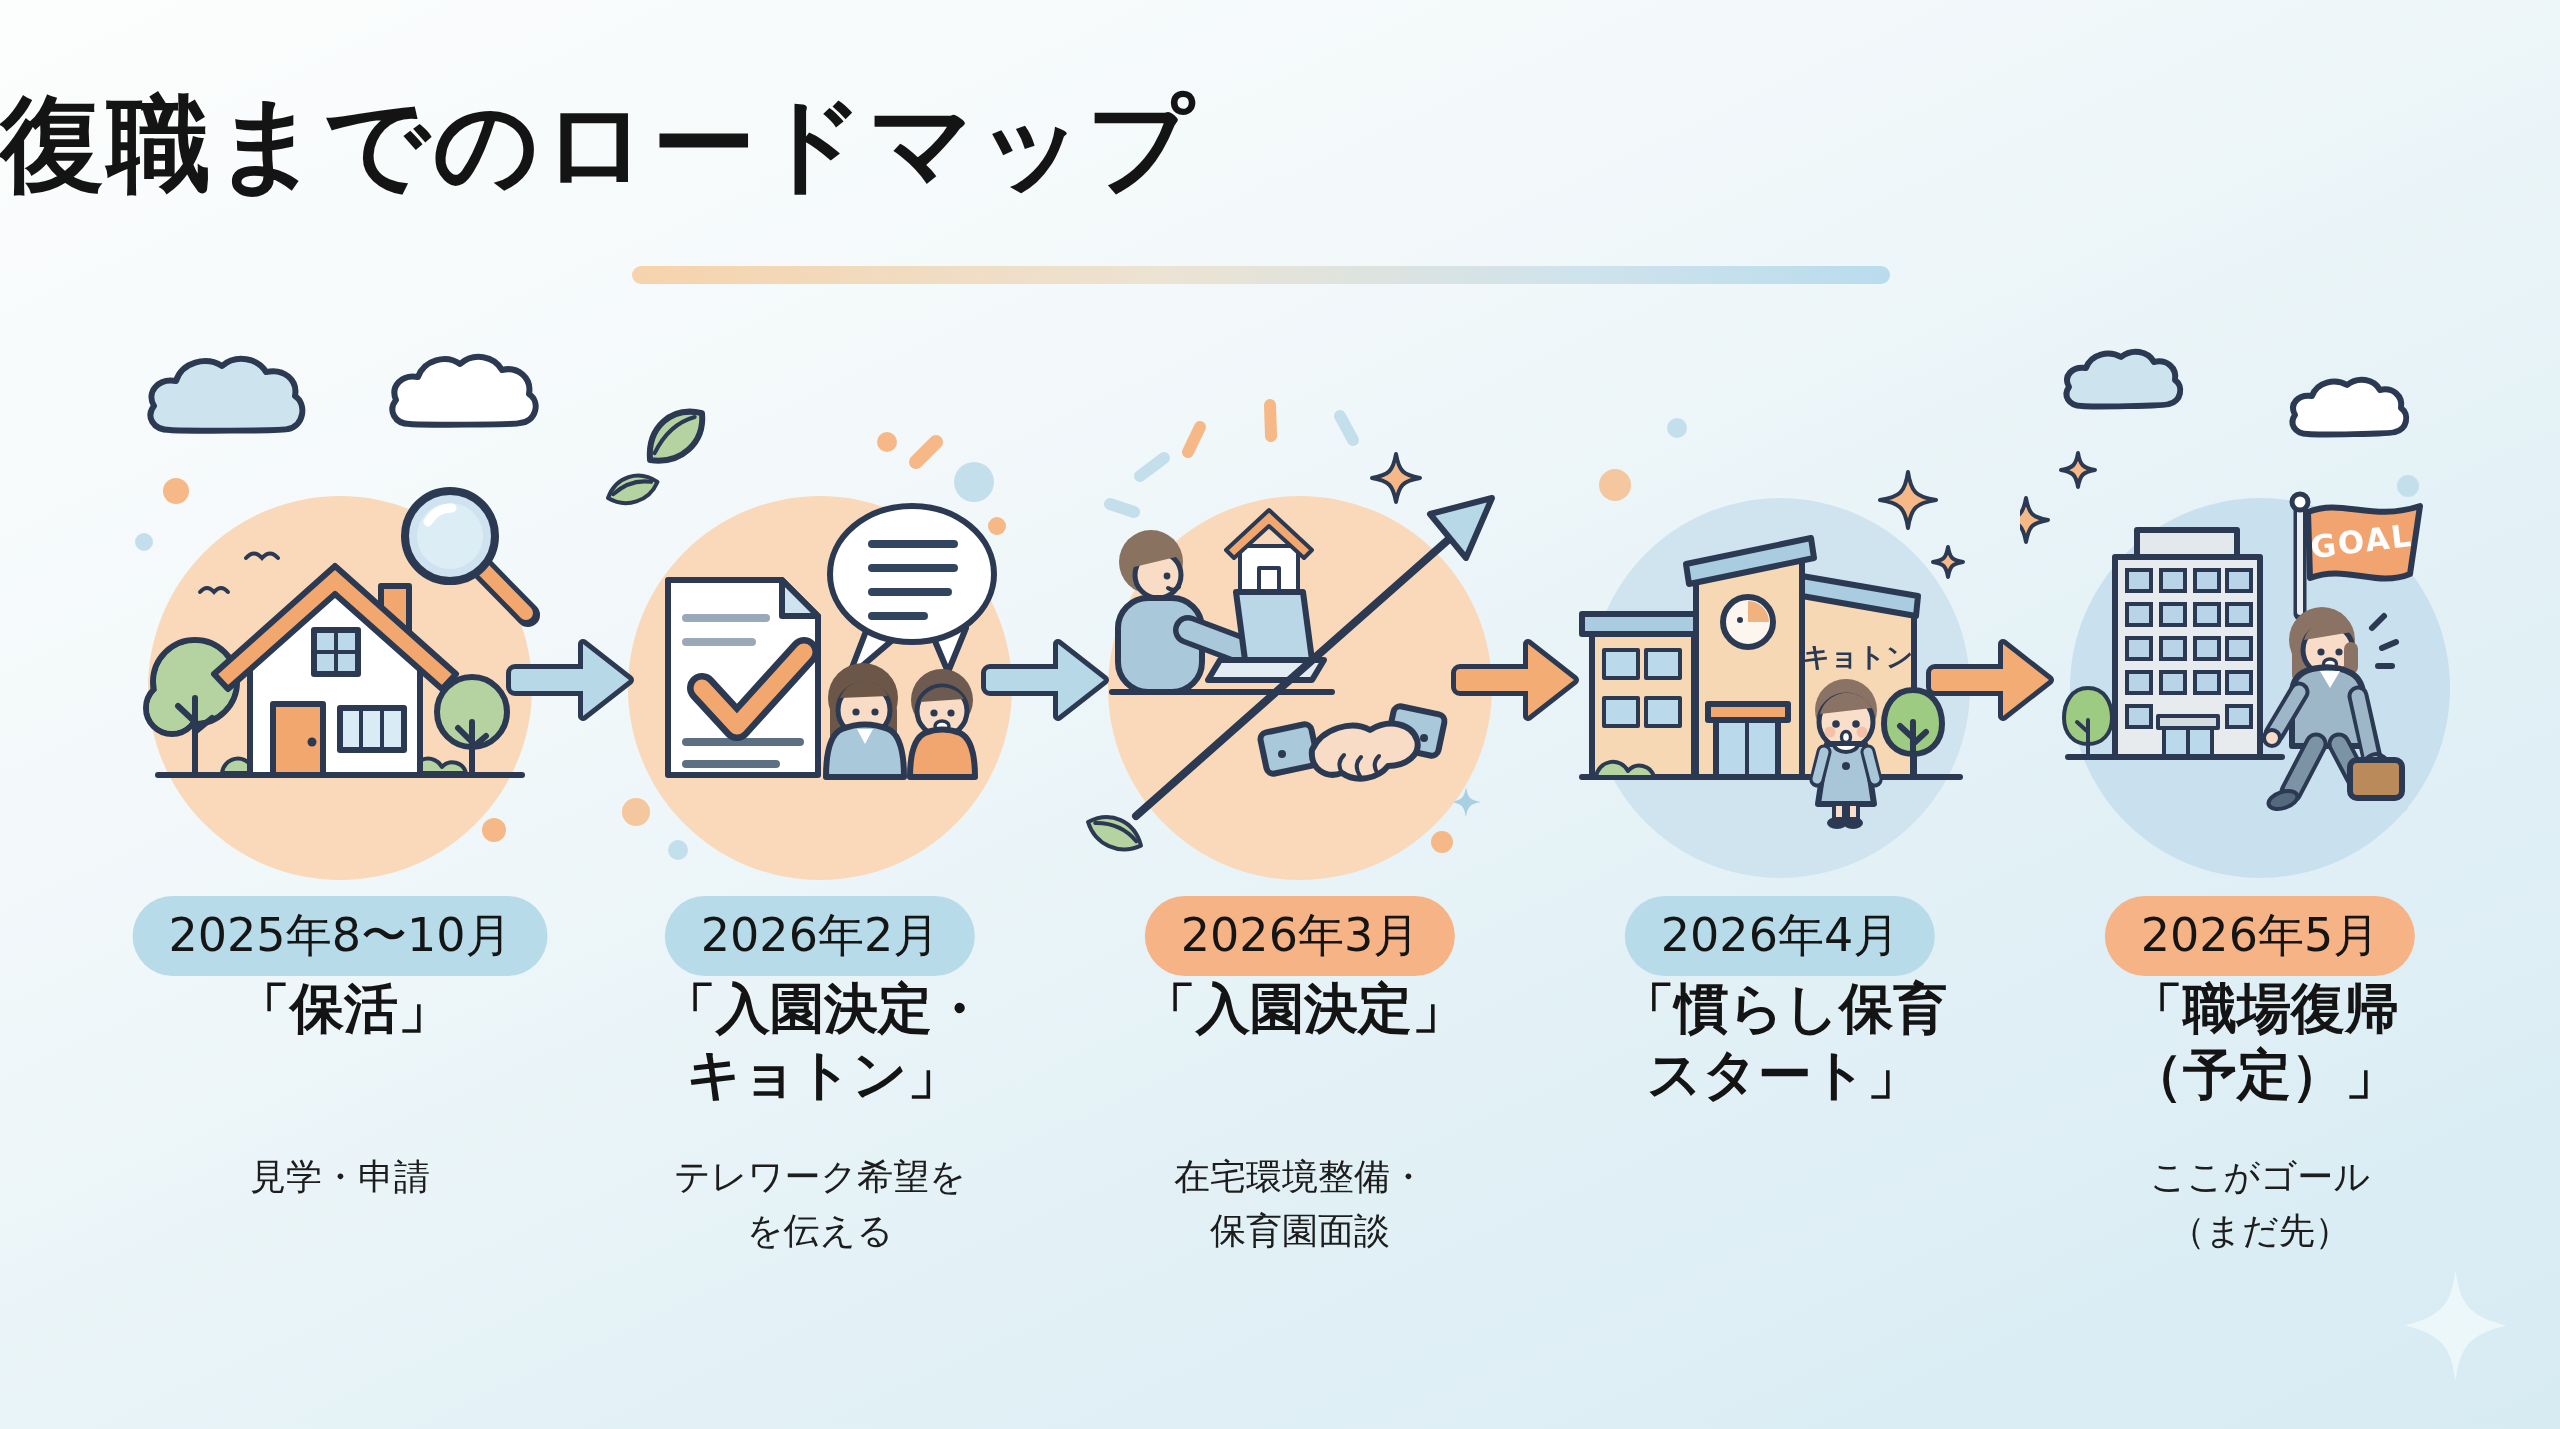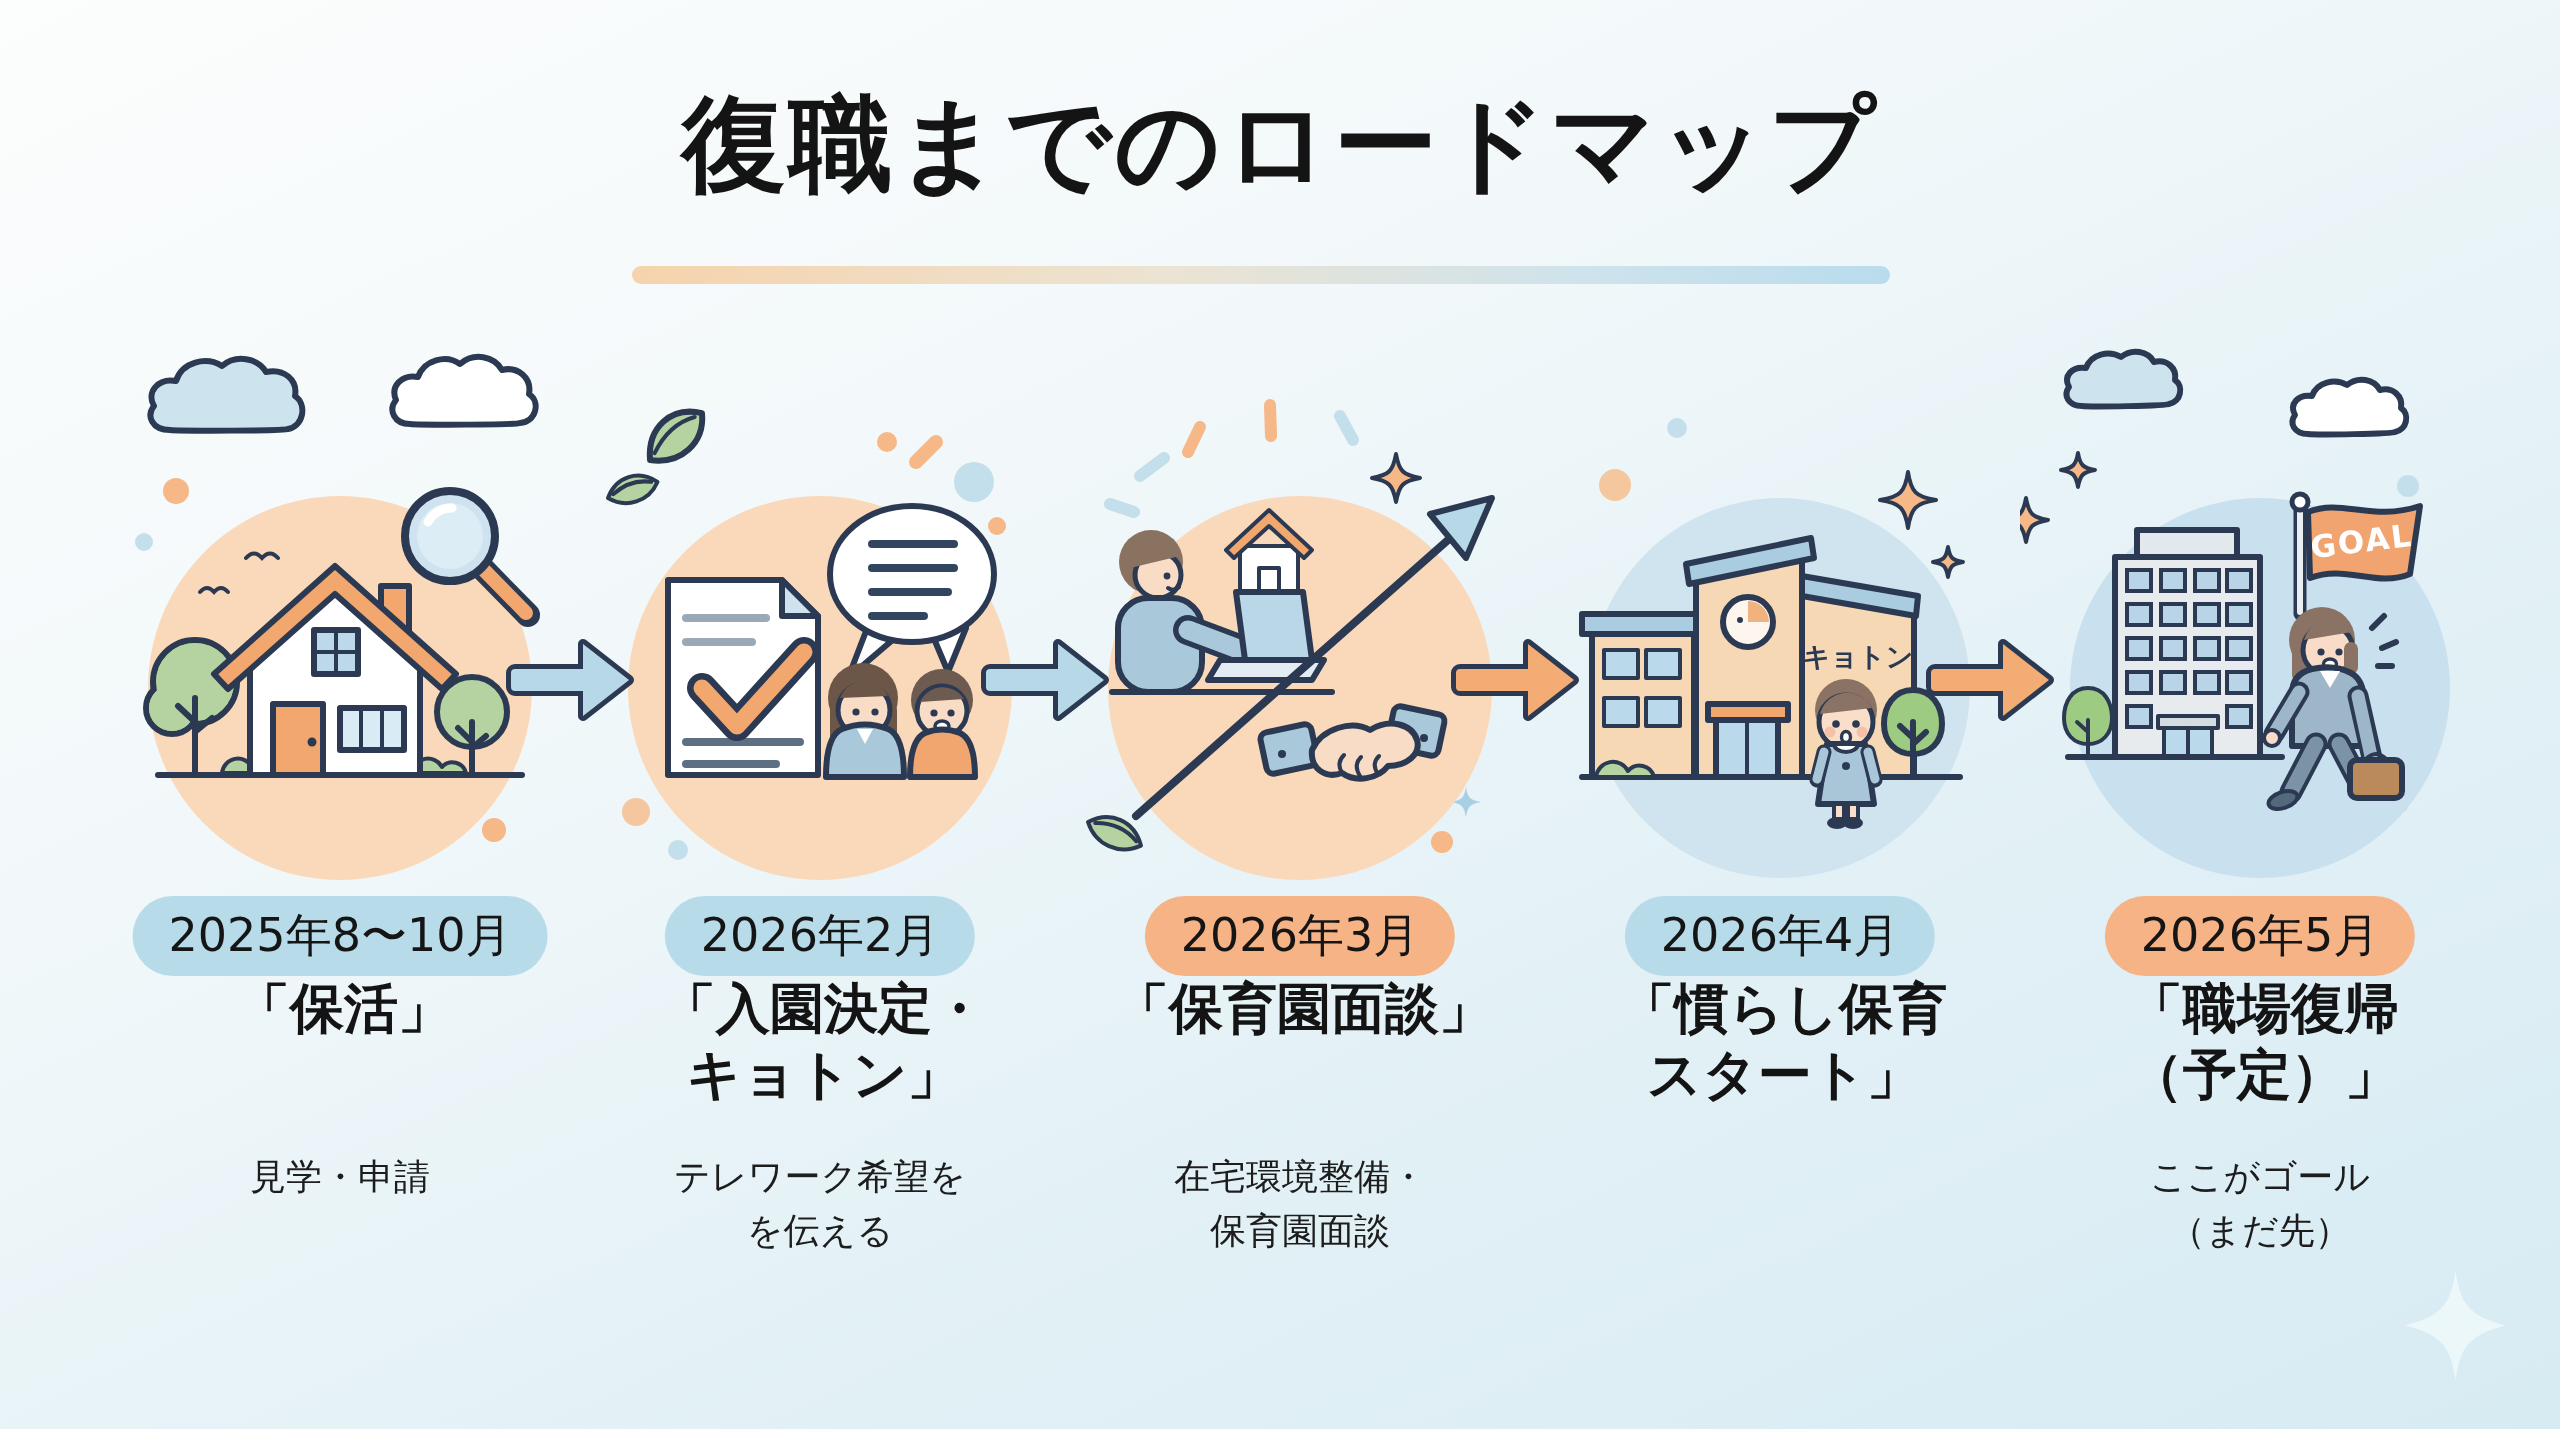--- a/index.html
+++ b/index.html
@@ -2,21 +2,21 @@
 <html><head>
 <meta charset="utf-8">
 <style>
   html,body{margin:0;padding:0;background:#e8f2f6;}
   .canvas{
     position:relative;width:2560px;height:1429px;overflow:hidden;
     background:linear-gradient(155deg,#fcfdfd 0%,#f2f8fa 35%,#e3f1f6 65%,#d7ebf3 100%);
     font-family:"DejaVu Sans","Liberation Sans",sans-serif;color:#161616;
   }
   .page-title{
-    position:absolute;left:0;top:76px;width:2560px;text-align:center;
+    position:absolute;left:0;top:76px;width:2560px;
     font-size:104px;font-weight:900;letter-spacing:3px;color:#141414;
   }
   .title-underline{
     position:absolute;left:632px;top:266px;width:1258px;height:18px;border-radius:10px;
     background:linear-gradient(90deg,#f6d3ac 0%,#ecE3d2 42%,#cfe3ec 75%,#b9dcec 100%);
   }
   .stage{position:absolute;top:330px;width:480px;height:1060px;}
   .stage svg.illu{position:absolute;left:0;top:0;}
   .badge{
     position:absolute;top:566px;left:50%;transform:translateX(-50%);
@@ -235,21 +235,21 @@
       <g>
         <rect class="ot" x="203" y="398" width="52" height="42" rx="7" fill="#a9c8da" transform="rotate(-12 229 419)"></rect>
         <rect class="ot" x="330" y="380" width="52" height="42" rx="7" fill="#a9c8da" transform="rotate(12 356 401)"></rect>
         <circle cx="222" cy="424" r="4" fill="#2b3a52"></circle>
         <circle cx="364" cy="408" r="4" fill="#2b3a52"></circle>
         <path class="ot" fill="#f8dcc6" d="M252 420 C262 398 292 390 310 400 C330 388 352 394 357 410 C361 424 347 436 328 436 C318 449 296 453 282 443 C266 449 250 439 252 420 Z"></path>
         <path class="ln4" d="M282 443 q-6 -10 2 -18 M300 446 q-7 -11 1 -19 M318 444 q-7 -10 1 -18"></path>
       </g>
     </svg>
     <div class="badge badge-orange">2026年3月</div>
-    <div class="stage-title">「保育園面談」</div>
+    <div class="stage-title">「入園決定」</div>
     <div class="stage-desc">在宅環境整備・
 保育園面談</div>
   </div>
 
   <div class="stage" style="left:1540px">
     <svg class="illu" width="480" height="560" viewBox="0 0 480 560">
 
       <circle cx="137" cy="98" r="10" fill="#c4dfec"></circle>
       <circle cx="75" cy="155" r="16" fill="#f5c79e"></circle>
       <g>

